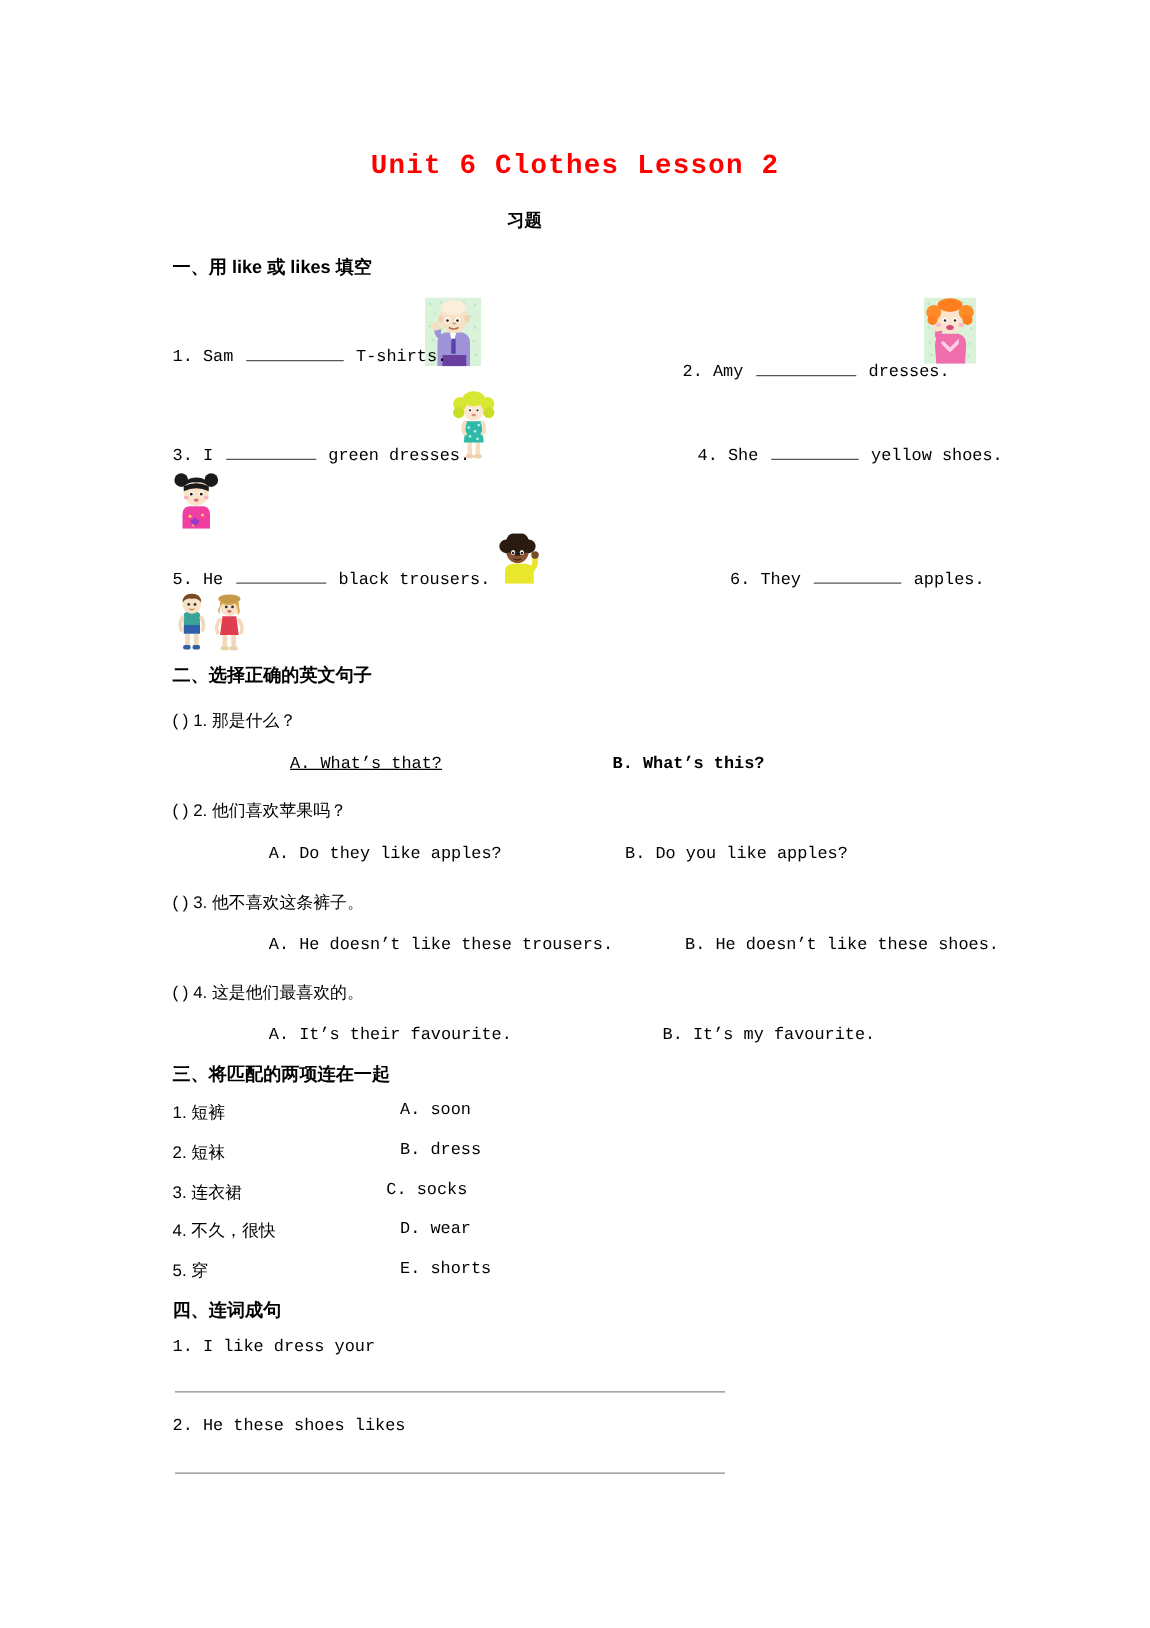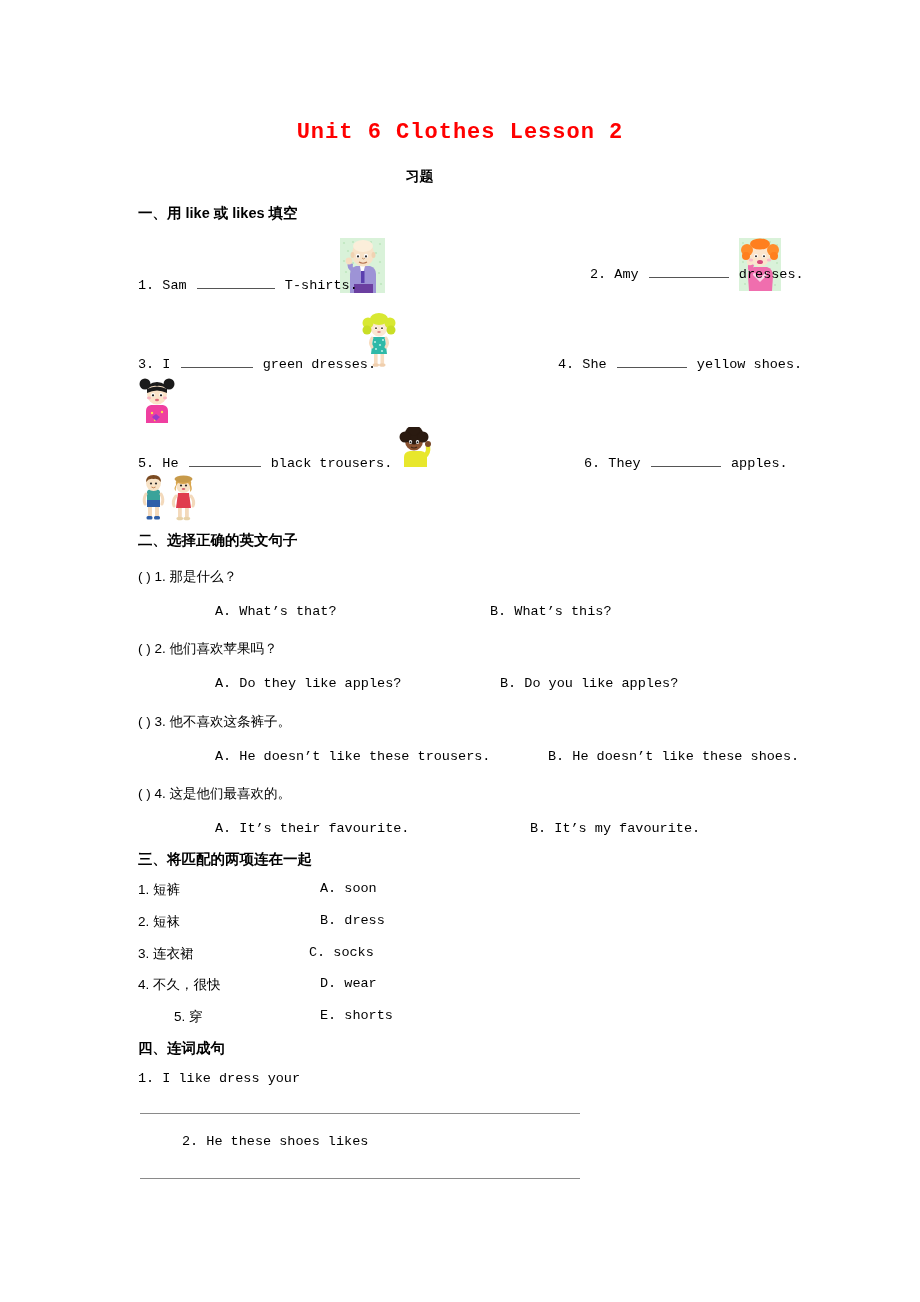--- a/index.html
+++ b/index.html
@@ -187,21 +187,21 @@
       <ellipse cx="17" cy="18" rx="1.8" ry="2.1" fill="#ffffff"></ellipse>
       <circle cx="17" cy="18.3" r="1" fill="#2b2b2b"></circle>
       <ellipse cx="25" cy="18" rx="1.8" ry="2.1" fill="#ffffff"></ellipse>
       <circle cx="25" cy="18.3" r="1" fill="#2b2b2b"></circle>
       <ellipse cx="21" cy="24" rx="3" ry="2" fill="#d84a7e"></ellipse>
       <ellipse cx="12" cy="22" rx="2.2" ry="1.6" fill="#f9b9c8"></ellipse>
       <ellipse cx="30" cy="22" rx="2.2" ry="1.6" fill="#f9b9c8"></ellipse>
     </svg>
   </div>
 
-  <div class="txt" style="left:546px; top:265px;margin-left:44px;">
+  <div class="txt" style="left:546px; top:288px;">
     <span>2.</span>
     <span>Amy</span>
     <span class="blank" style="width:80px;"></span>
     <span>dresses.</span>
   </div>
 
   <div class="clip" style="left:361px; top:310px;">
     <svg width="36" height="58" viewBox="0 0 36 58" aria-hidden="true">
 
       <rect x="13" y="42" width="3.6" height="12" fill="#f7dcc0"></rect>
@@ -353,22 +353,22 @@
 
   <div class="sec-head" style="top:531px;">
     <span>二、选择正确的英文句子</span>
   </div>
 
   <div class="txt-cn" style="left:138px; top:568px;">
     <span>(    )</span>
     <span>1.</span>
     <span>那是什么？</span>
   </div>
-  <div class="txt" style="left:215px; top:604px;">A. What’s that?</div>
-  <div class="txt" style="left:490px; top:604px;">B. What’s this?</div>
+  <div class="txt" style="left:232px; top:604px;text-decoration:underline;">A. What’s that?</div>
+  <div class="txt" style="left:490px; top:604px;font-weight:bold;">B. What’s this?</div>
 
   <div class="txt-cn" style="left:138px; top:640px;">
     <span>(    )</span>
     <span>2.</span>
     <span>他们喜欢苹果吗？</span>
   </div>
   <div class="txt" style="left:215px; top:676px;">A. Do they like apples?</div>
   <div class="txt" style="left:500px; top:676px;">B. Do you like apples?</div>
 
   <div class="txt-cn" style="left:138px; top:713px;">
@@ -420,38 +420,38 @@
 
   <div class="txt-cn" style="left:138px; top:976px;">
     <span>4.</span>
     <span>不久，很快</span>
   </div>
   <div class="txt" style="left:320px; top:976px;">
     <span>D.</span>
     <span>wear</span>
   </div>
 
-  <div class="txt-cn" style="left:138px; top:1008px;margin-left:36px;">
+  <div class="txt-cn" style="left:138px; top:1008px;">
     <span>5.</span>
     <span>穿</span>
   </div>
   <div class="txt" style="left:320px; top:1008px;">
     <span>E.</span>
     <span>shorts</span>
   </div>
 
   <div class="sec-head" style="top:1039px;">
     <span>四、连词成句</span>
   </div>
 
   <div class="txt" style="left:138px; top:1071px;">
     <span>1.</span>
     <span>I  like  dress  your</span>
   </div>
   <div class="rule" style="left:140px; top:1113px; width:440px;"></div>
 
-  <div class="txt" style="left:138px; top:1134px;margin-left:44px;">
+  <div class="txt" style="left:138px; top:1134px;">
     <span>2.</span>
     <span>He  these  shoes  likes</span>
   </div>
   <div class="rule" style="left:140px; top:1178px; width:440px;"></div>
 
 </div>
 
 </body></html>

